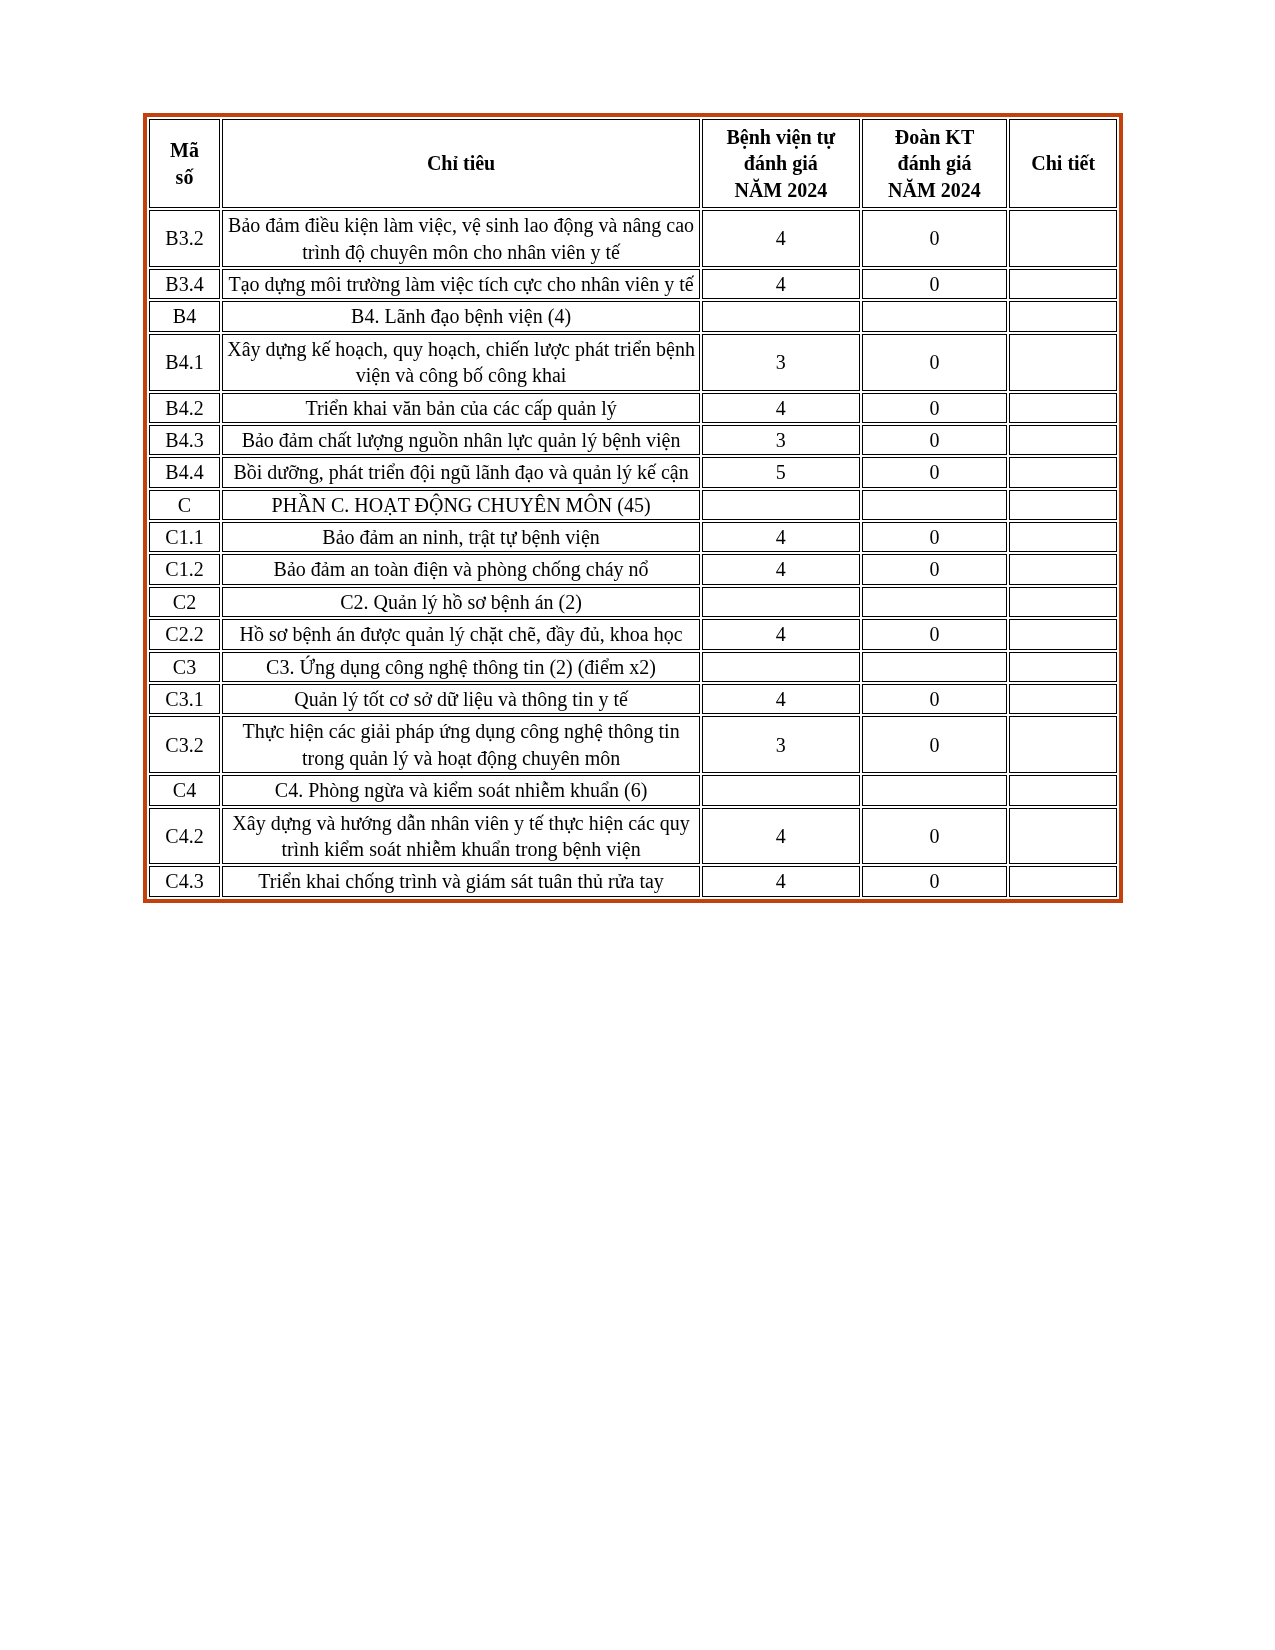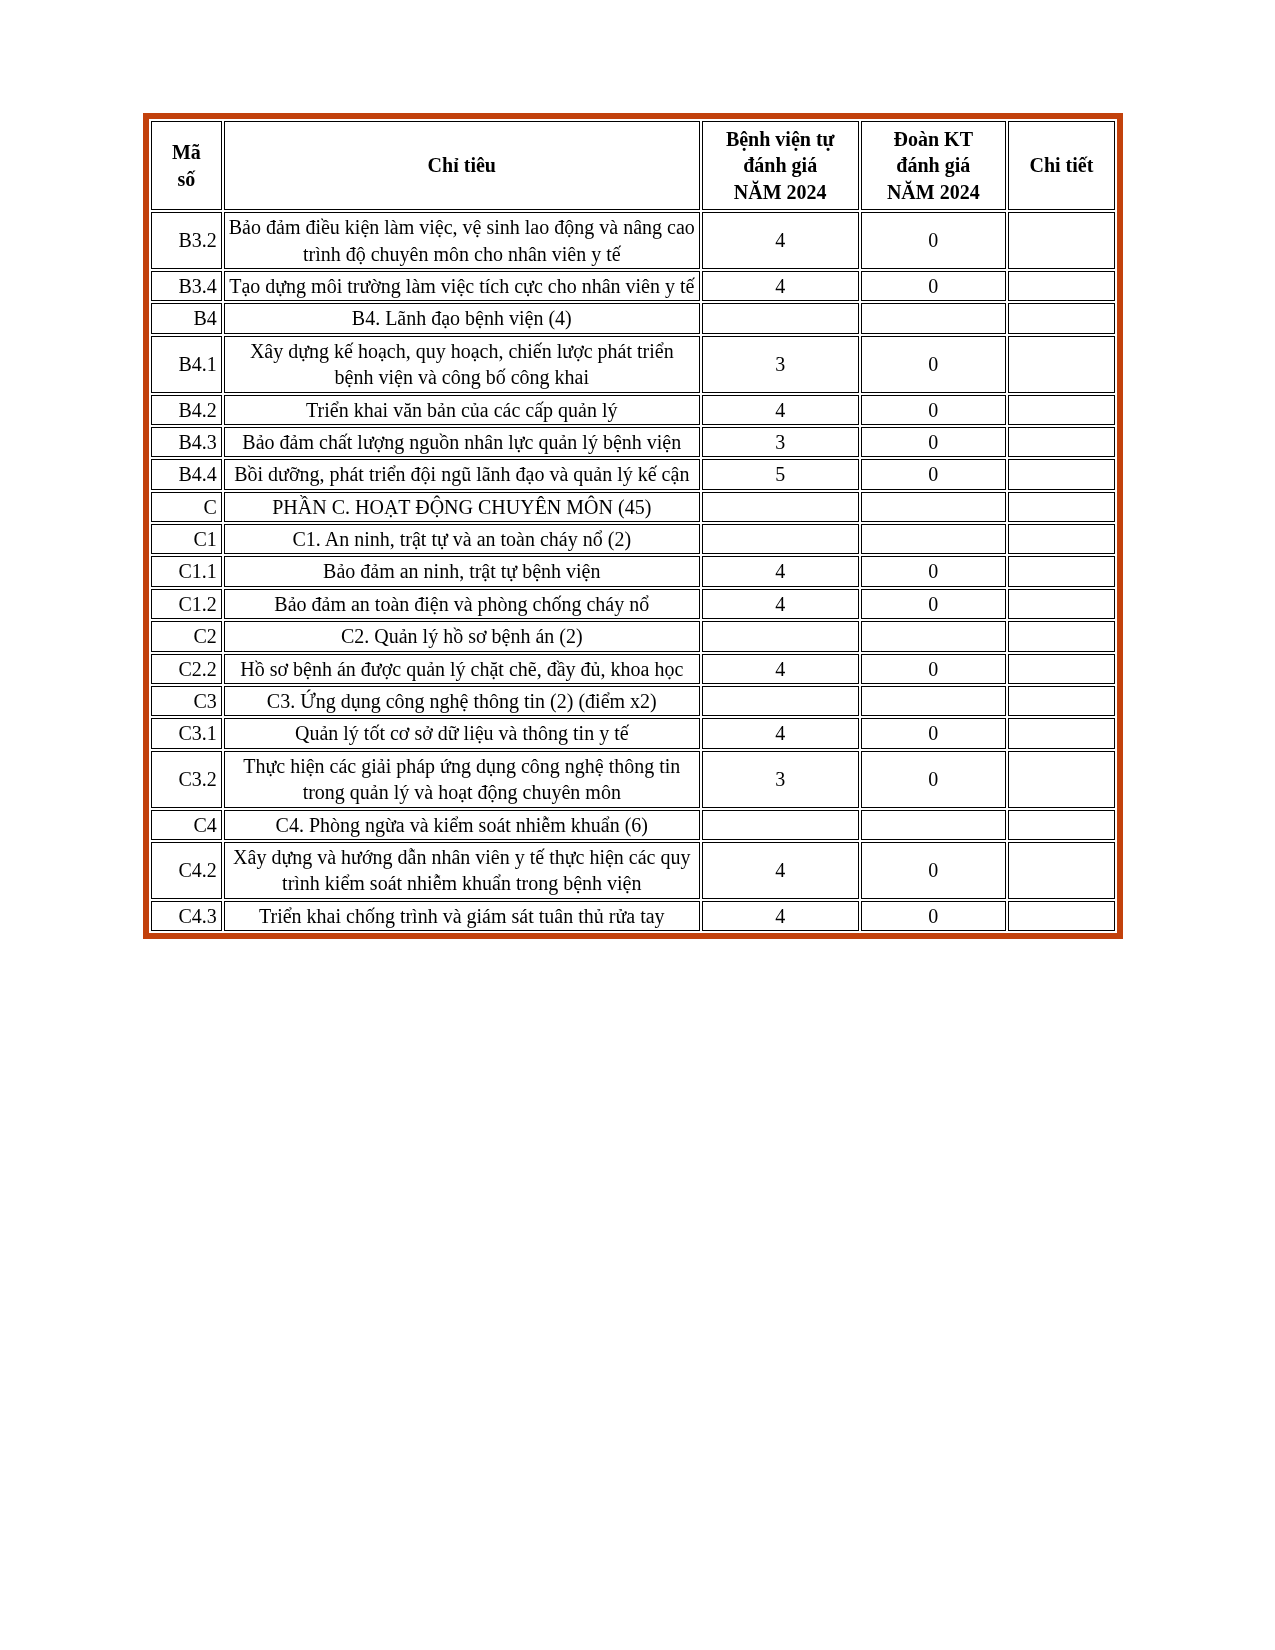--- a/index.html
+++ b/index.html
@@ -15,21 +15,21 @@
     position: relative;
     width: 1275px;
     min-height: 1650px;
     background: #ffffff;
   }
   table.assessment {
     position: absolute;
     left: 143px;
     top: 113px;
     width: 980px;
-    border: 6px solid #c2410c;
+    border: 4px solid #c2410c;
     border-collapse: separate;
     border-spacing: 2px;
     table-layout: fixed;
     background: #ffffff;
     font-size: 20px;
     line-height: 1.32;
   }
   col.c-code   { width: 7.4%; }
   col.c-crit   { width: 49.8%; }
   col.c-self   { width: 16.4%; }
@@ -44,21 +44,21 @@
     font-weight: bold;
     text-align: center;
     vertical-align: middle;
     padding: 4px 4px;
     white-space: pre-line;
   }
   td {
     padding: 1px 4px;
     vertical-align: middle;
   }
-  td.code-cell     { text-align: right; margin-left: 24px; }
+  td.code-cell     { text-align: center; margin-left: 24px; }
   td.criteria-cell { text-align: center; }
   td.score-cell    { text-align: center; }
   td.detail-cell   { text-align: left; }
 </style>
 </head>
 <body>
 
 <div class="page">
   <table class="assessment">
     <colgroup>
@@ -133,27 +133,20 @@
     <td class="detail-cell"></td>
   </tr>
         <tr>
     <td class="code-cell">C</td>
     <td class="criteria-cell">PHẦN C. HOẠT ĐỘNG CHUYÊN MÔN (45)</td>
     <td class="score-cell"></td>
     <td class="score-cell"></td>
     <td class="detail-cell"></td>
   </tr>
         <tr>
-    <td class="code-cell">C1</td>
-    <td class="criteria-cell">C1. An ninh, trật tự và an toàn cháy nổ (2)</td>
-    <td class="score-cell"></td>
-    <td class="score-cell"></td>
-    <td class="detail-cell"></td>
-  </tr>
-        <tr>
     <td class="code-cell">C1.1</td>
     <td class="criteria-cell">Bảo đảm an ninh, trật tự bệnh viện</td>
     <td class="score-cell">4</td>
     <td class="score-cell">0</td>
     <td class="detail-cell"></td>
   </tr>
         <tr>
     <td class="code-cell">C1.2</td>
     <td class="criteria-cell">Bảo đảm an toàn điện và phòng chống cháy nổ</td>
     <td class="score-cell">4</td>

